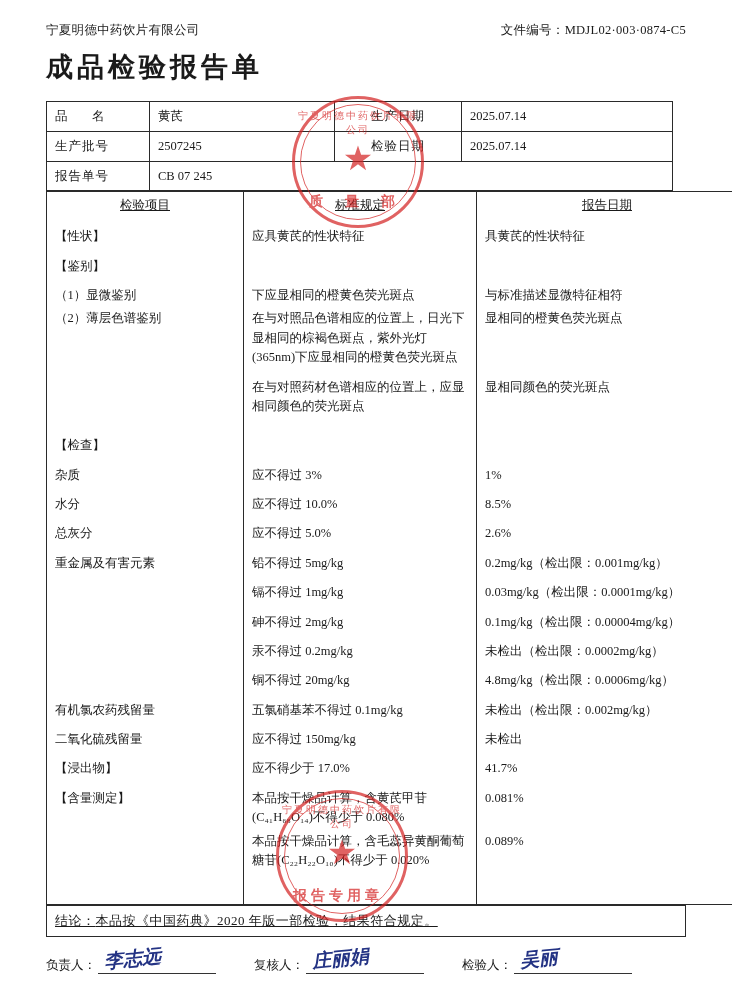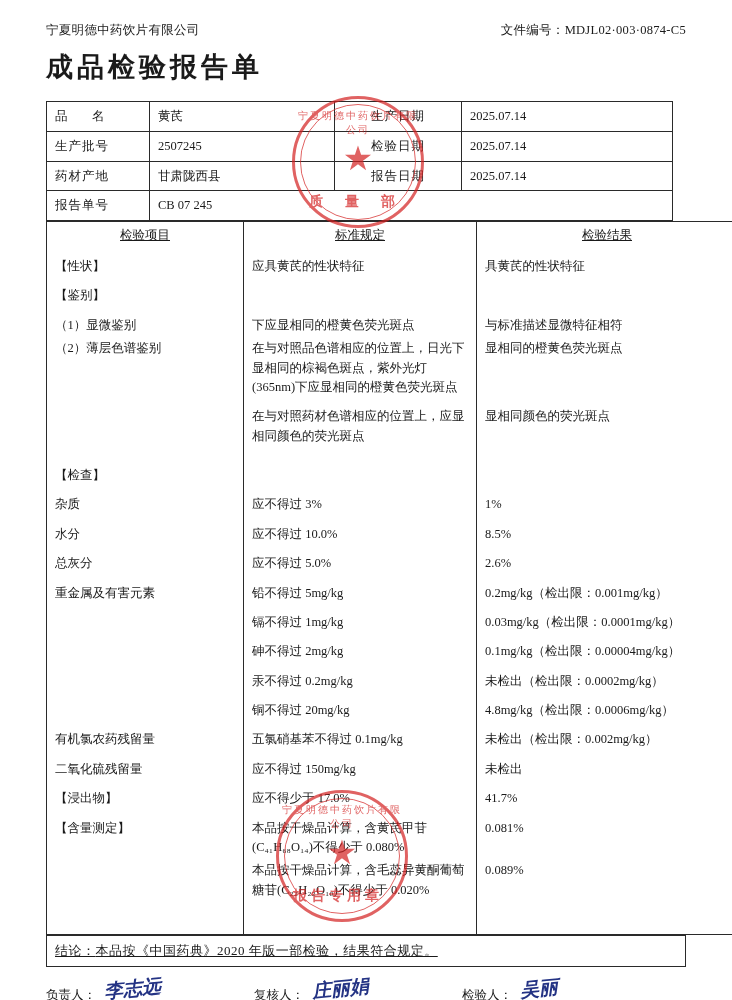--- a/index.html
+++ b/index.html
@@ -206,38 +206,32 @@
       <td class="lbl2">生产日期</td>
       <td class="val2">2025.07.14</td>
     </tr>
     <tr>
       <td class="lbl">生产批号</td>
       <td class="val-name">2507245</td>
       <td class="lbl2">检验日期</td>
       <td class="val2">2025.07.14</td>
     </tr>
     <tr>
-      <td class="lbl">药材产地</td>
-      <td class="val-name">甘肃陇西县</td>
-      <td class="lbl2">报告日期</td>
-      <td class="val2">2025.07.14</td>
-    </tr>
-    <tr>
       <td class="lbl">报告单号</td>
       <td colspan="3">CB 07 245</td>
     </tr>
   </tbody>
     </table>
 
   <table class="hdrrow">
     <tbody>
         <tr>
       <td class="c1"><span class="u">检验项目</span></td>
       <td class="c2"><span class="u">标准规定</span></td>
-      <td class="c3"><span class="u">检验结果</span></td>
+      <td class="c3"><span class="u">报告日期</span></td>
     </tr>
   </tbody>
     </table>
 
   <table class="body">
     <tbody>
         <tr>
       <td class="c1 pad-top">【性状】</td>
       <td class="c2 pad-top">应具黄芪的性状特征</td>
       <td class="c3 pad-top">具黄芪的性状特征</td>

